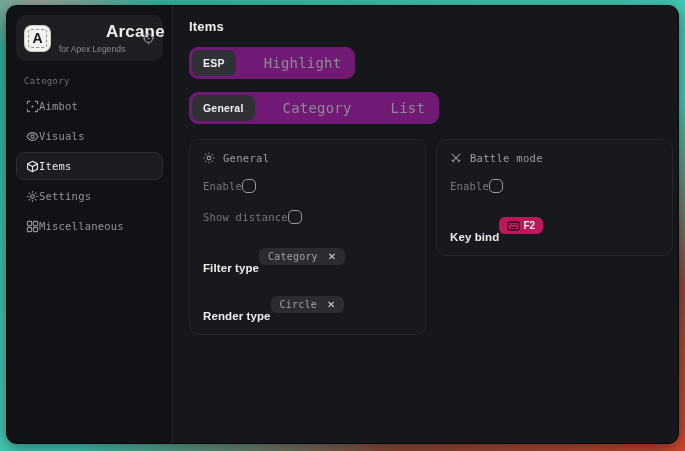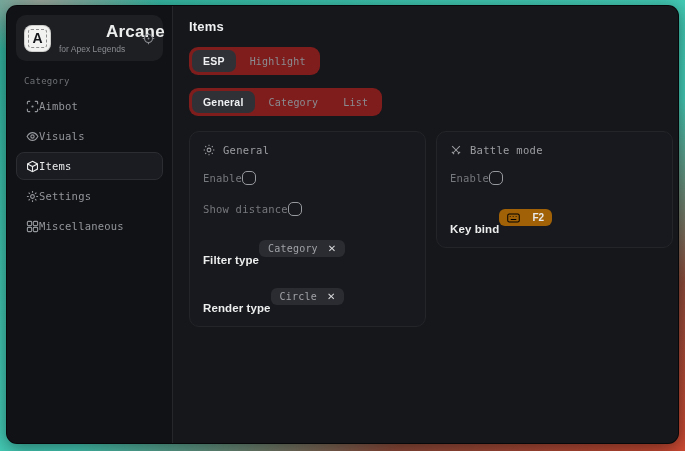--- a/index.html
+++ b/index.html
@@ -62,27 +62,27 @@
     border:1px solid #2a2b30;border-radius:9px;padding:8px 10px;
   }
   .session-line1{
     color:#7c7f84;font-size:9.5px;font-family:"DejaVu Sans Mono",monospace;letter-spacing:.2px;
   }
   .session-line2{color:#c3c5c8;font-size:9.5px;margin-top:5px;}
   
   .main{flex:1;padding:13px 16px;box-sizing:border-box;background:#16171b;}
   .page-title{color:#eef0f1;font-size:13px;font-weight:700;margin:0;letter-spacing:.2px;}
   .tab-group{
-    display:inline-flex;background:#7f1d1d;border-radius:9px;padding:3px;gap:3px;
+    display:inline-flex;background:#701a75;border-radius:9px;padding:3px;gap:17px;
     margin-top:13px;vertical-align:top;
   }
   .tab-row{display:block;}
   .tab{
     border:none;background:transparent;border-radius:7px;padding:5px 11px;
-    color:#8a8d92;font-size:10px;font-family:"DejaVu Sans Mono",monospace;
+    color:#8a8d92;font-size:14px;font-family:"DejaVu Sans Mono",monospace;
     cursor:pointer;letter-spacing:.2px;
   }
   .tab.active{
     background:#303137;color:#f0f1f2;font-family:"Liberation Sans",sans-serif;
     font-weight:700;font-size:10.5px;
   }
   .panels{display:flex;gap:10px;margin-top:15px;align-items:flex-start;}
   .panel{
     width:237px;box-sizing:border-box;background:#18191e;
     border:1px solid #242529;border-radius:10px;padding:12px 13px;
@@ -105,21 +105,21 @@
   }
   .chip{
     display:inline-flex;align-items:center;background:#2b2c31;border-radius:6px;
     padding:3px 9px;cursor:pointer;
   }
   .chip-text{
     color:#9fa2a7;font-size:10px;font-family:"DejaVu Sans Mono",monospace;letter-spacing:.2px;
   }
   .chip-close{color:#d9dadc;font-size:10px;margin-left:10px;cursor:pointer;line-height:1;}
   .keybind{
-    display:inline-flex;align-items:center;gap:12px;background:#a16207;
+    display:inline-flex;align-items:center;gap:3px;background:#be185d;
     border-radius:6px;padding:3px 8px;cursor:pointer;
   }
   .kb-text{color:#e8e9eb;font-size:10px;font-weight:700;}
   svg{display:block;}
 </style>
 </head>
 <body>
 
 <div class="backdrop">
   <div class="window">

